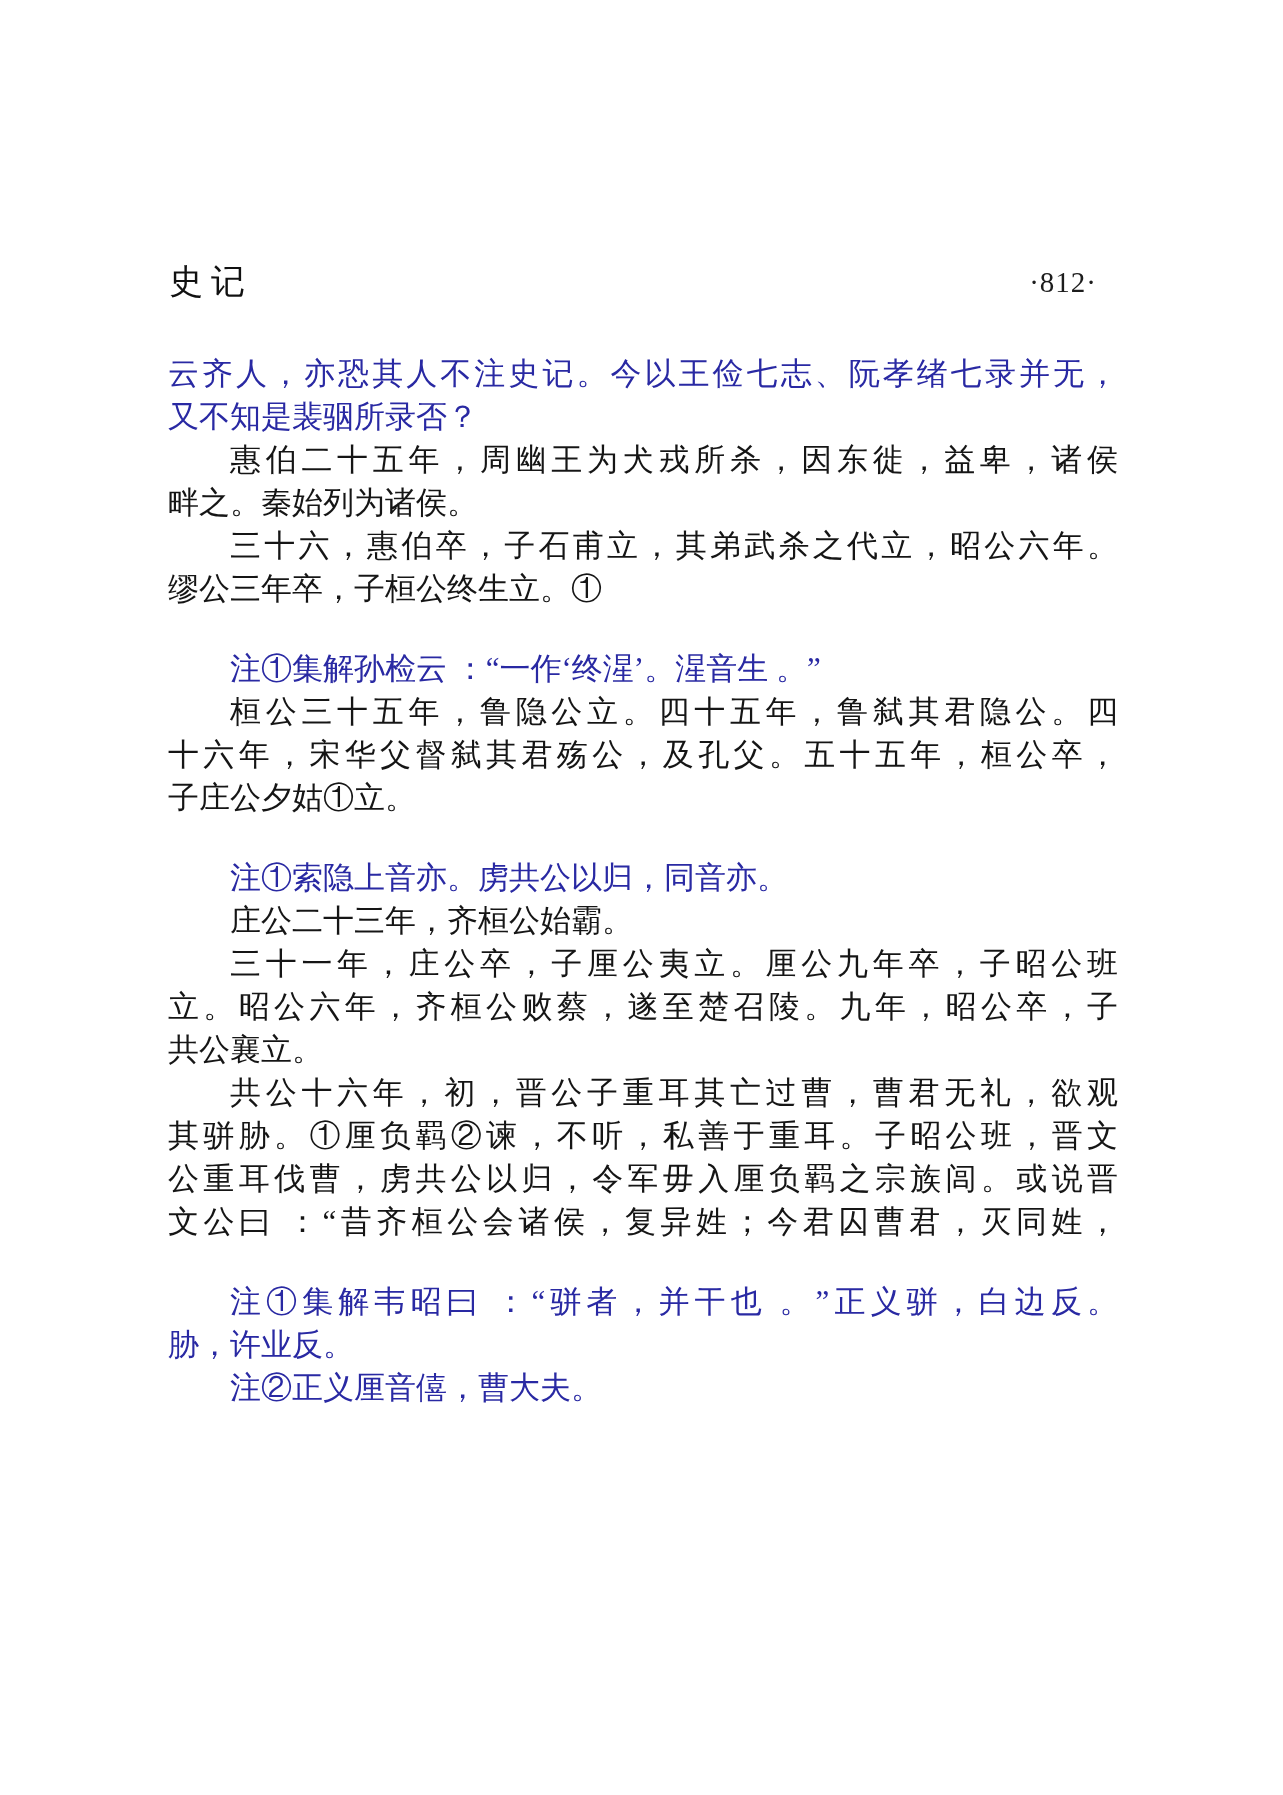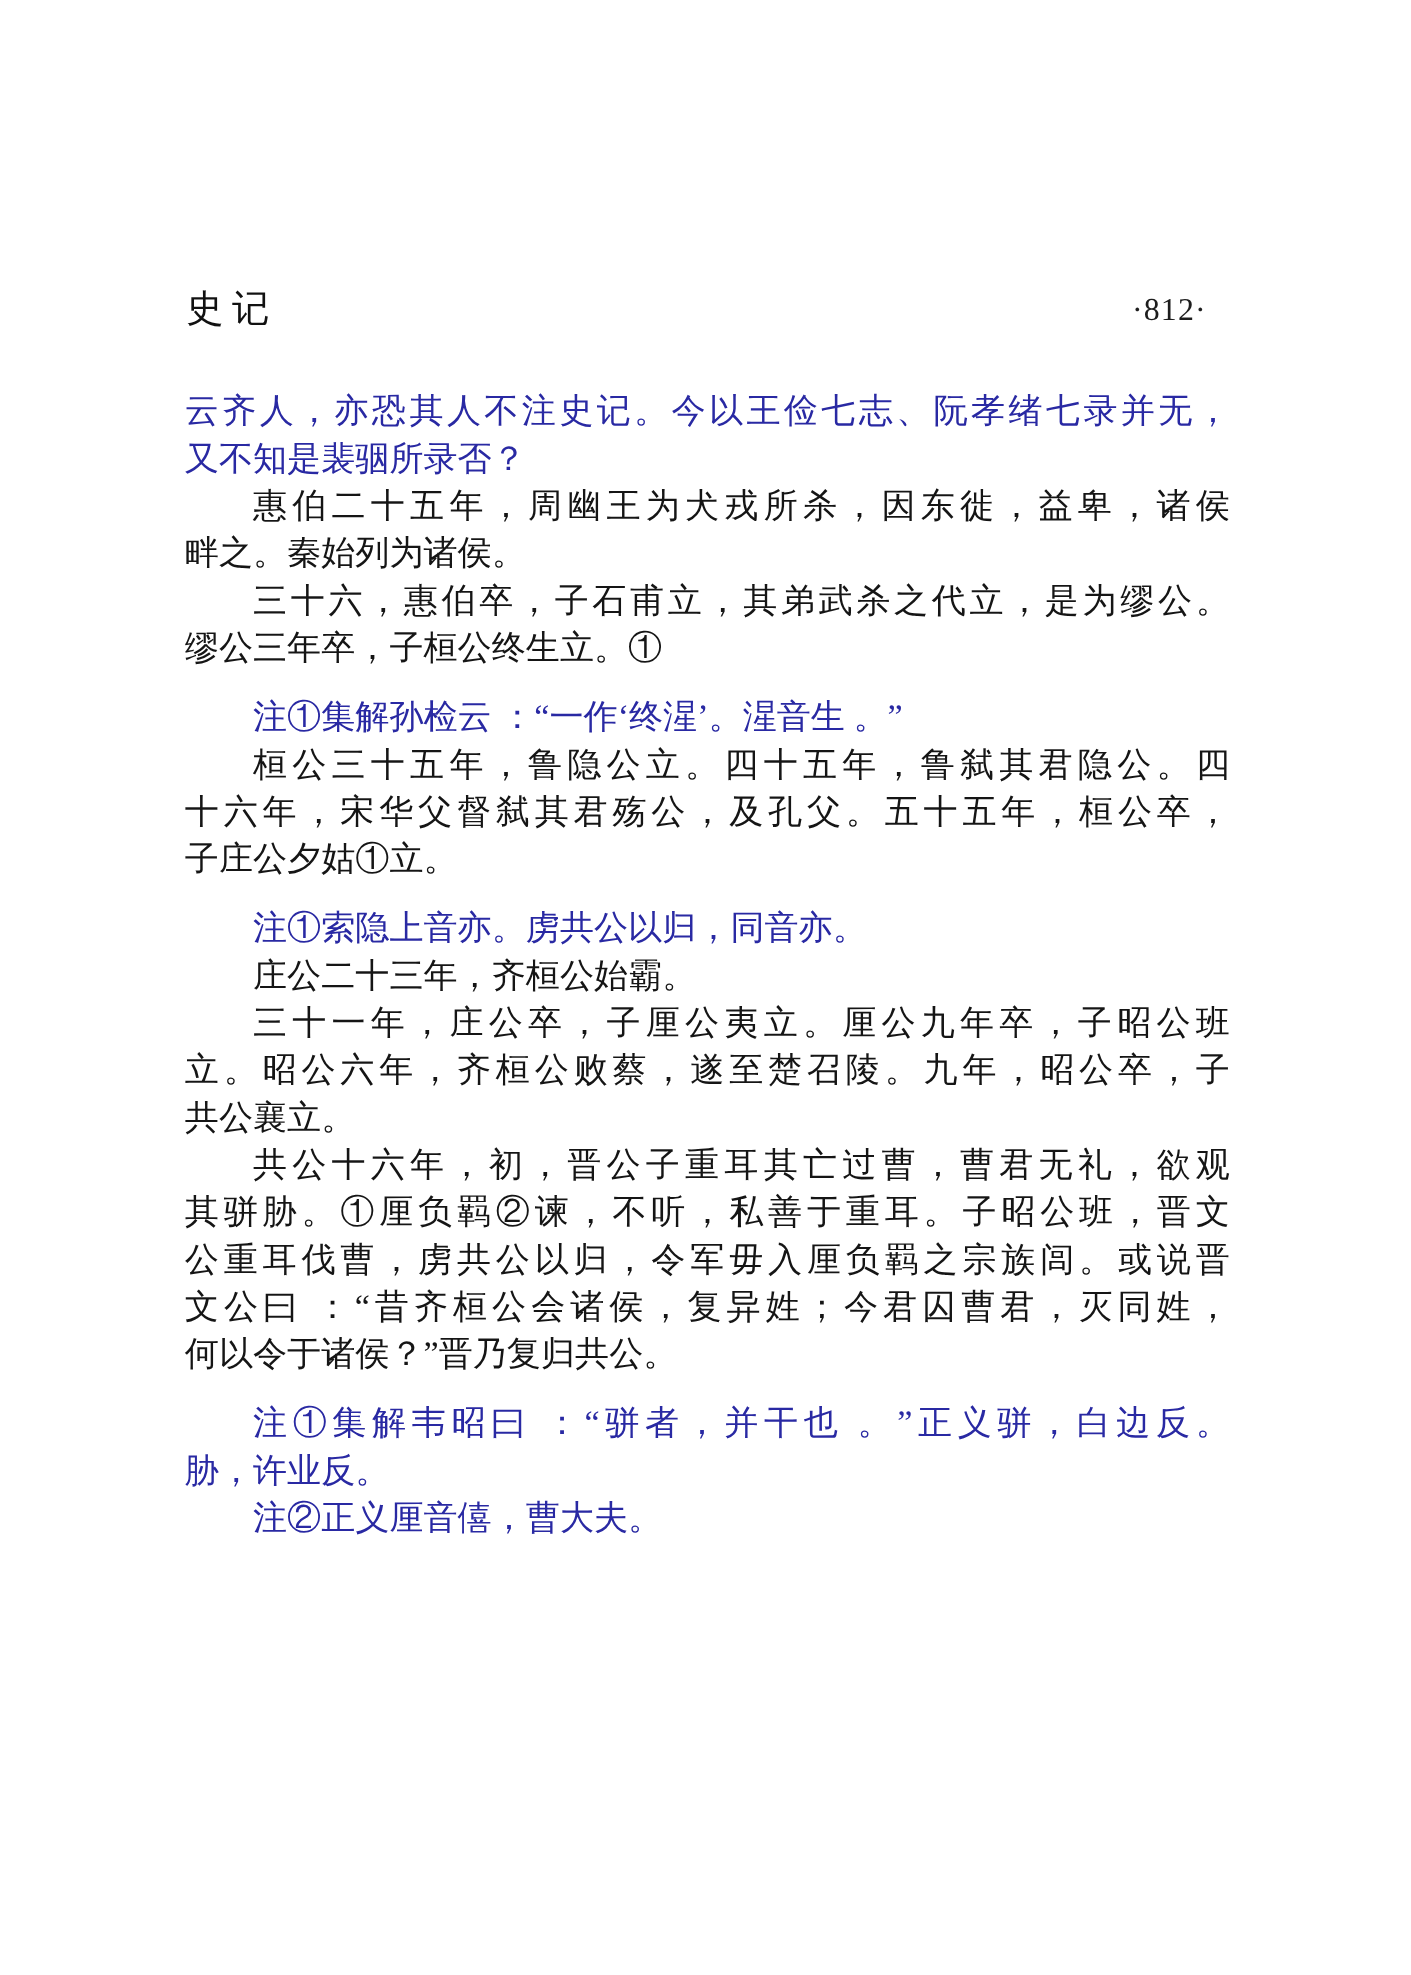--- a/index.html
+++ b/index.html
@@ -55,49 +55,48 @@
   }
   .line.indent {
     text-indent: 62px;
   }
   .line.fill {
     text-align: justify;
     text-align-last: justify;
     text-justify: inter-character;
   }
   .line.gap {
-    margin-top: 20px;
+    margin-top: 37px;
   }
 </style>
 </head>
 <body>
 
 <div class="page">
   <div class="header">
     <span class="book-title">史记</span>
     <span class="page-number">·812·</span>
   </div>
   <div class="content" id="content">
       <div class="line blue fill">云齐人，亦恐其人不注史记。今以王俭七志、阮孝绪七录并无，</div>
       <div class="line blue">又不知是裴骃所录否？</div>
       <div class="line indent fill">惠伯二十五年，周幽王为犬戎所杀，因东徙，益卑，诸侯</div>
       <div class="line">畔之。秦始列为诸侯。</div>
-      <div class="line indent fill">三十六，惠伯卒，子石甫立，其弟武杀之代立，是为缪公。</div>
+      <div class="line indent fill">三十六，惠伯卒，子石甫立，其弟武杀之代立，昭公六年。</div>
       <div class="line">缪公三年卒，子桓公终生立。①</div>
       <div class="line blue indent gap">注①集解孙检云 ：“一作‘终湦’。湦音生 。”</div>
       <div class="line indent fill">桓公三十五年，鲁隐公立。四十五年，鲁弑其君隐公。四</div>
       <div class="line fill">十六年，宋华父督弑其君殇公，及孔父。五十五年，桓公卒，</div>
       <div class="line">子庄公夕姑①立。</div>
       <div class="line blue indent gap">注①索隐上音亦。虏共公以归，同音亦。</div>
       <div class="line indent">庄公二十三年，齐桓公始霸。</div>
       <div class="line indent fill">三十一年，庄公卒，子厘公夷立。厘公九年卒，子昭公班</div>
       <div class="line fill">立。昭公六年，齐桓公败蔡，遂至楚召陵。九年，昭公卒，子</div>
       <div class="line">共公襄立。</div>
       <div class="line indent fill">共公十六年，初，晋公子重耳其亡过曹，曹君无礼，欲观</div>
       <div class="line fill">其骈胁。①厘负羁②谏，不听，私善于重耳。子昭公班，晋文</div>
       <div class="line fill">公重耳伐曹，虏共公以归，令军毋入厘负羁之宗族闾。或说晋</div>
       <div class="line fill">文公曰 ：“昔齐桓公会诸侯，复异姓；今君囚曹君，灭同姓，</div>
-      <div class="line">何以令于诸侯？”晋乃复归共公。</div>
       <div class="line blue indent fill gap">注①集解韦昭曰 ：“骈者，并干也 。”正义骈，白边反。</div>
       <div class="line blue">胁，许业反。</div>
       <div class="line blue indent">注②正义厘音僖，曹大夫。</div>
     </div>
 </div>
 
 </body></html>

